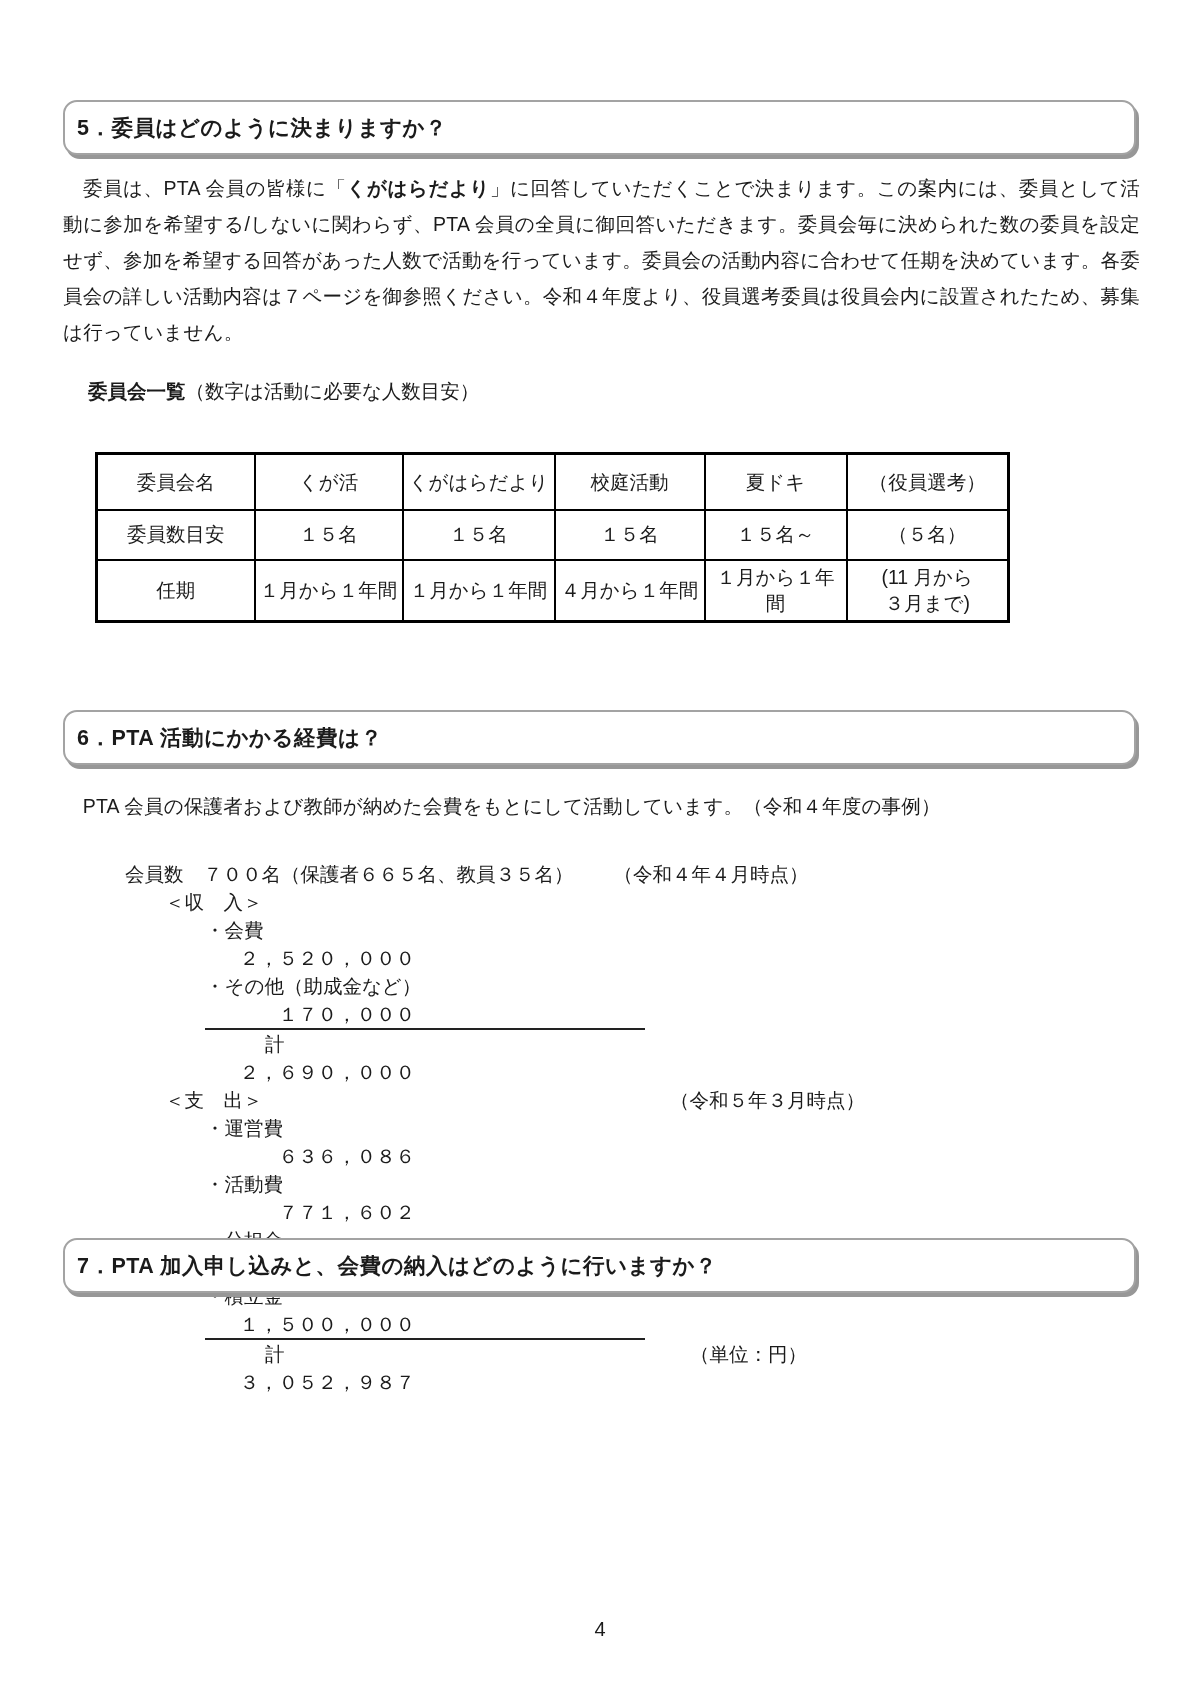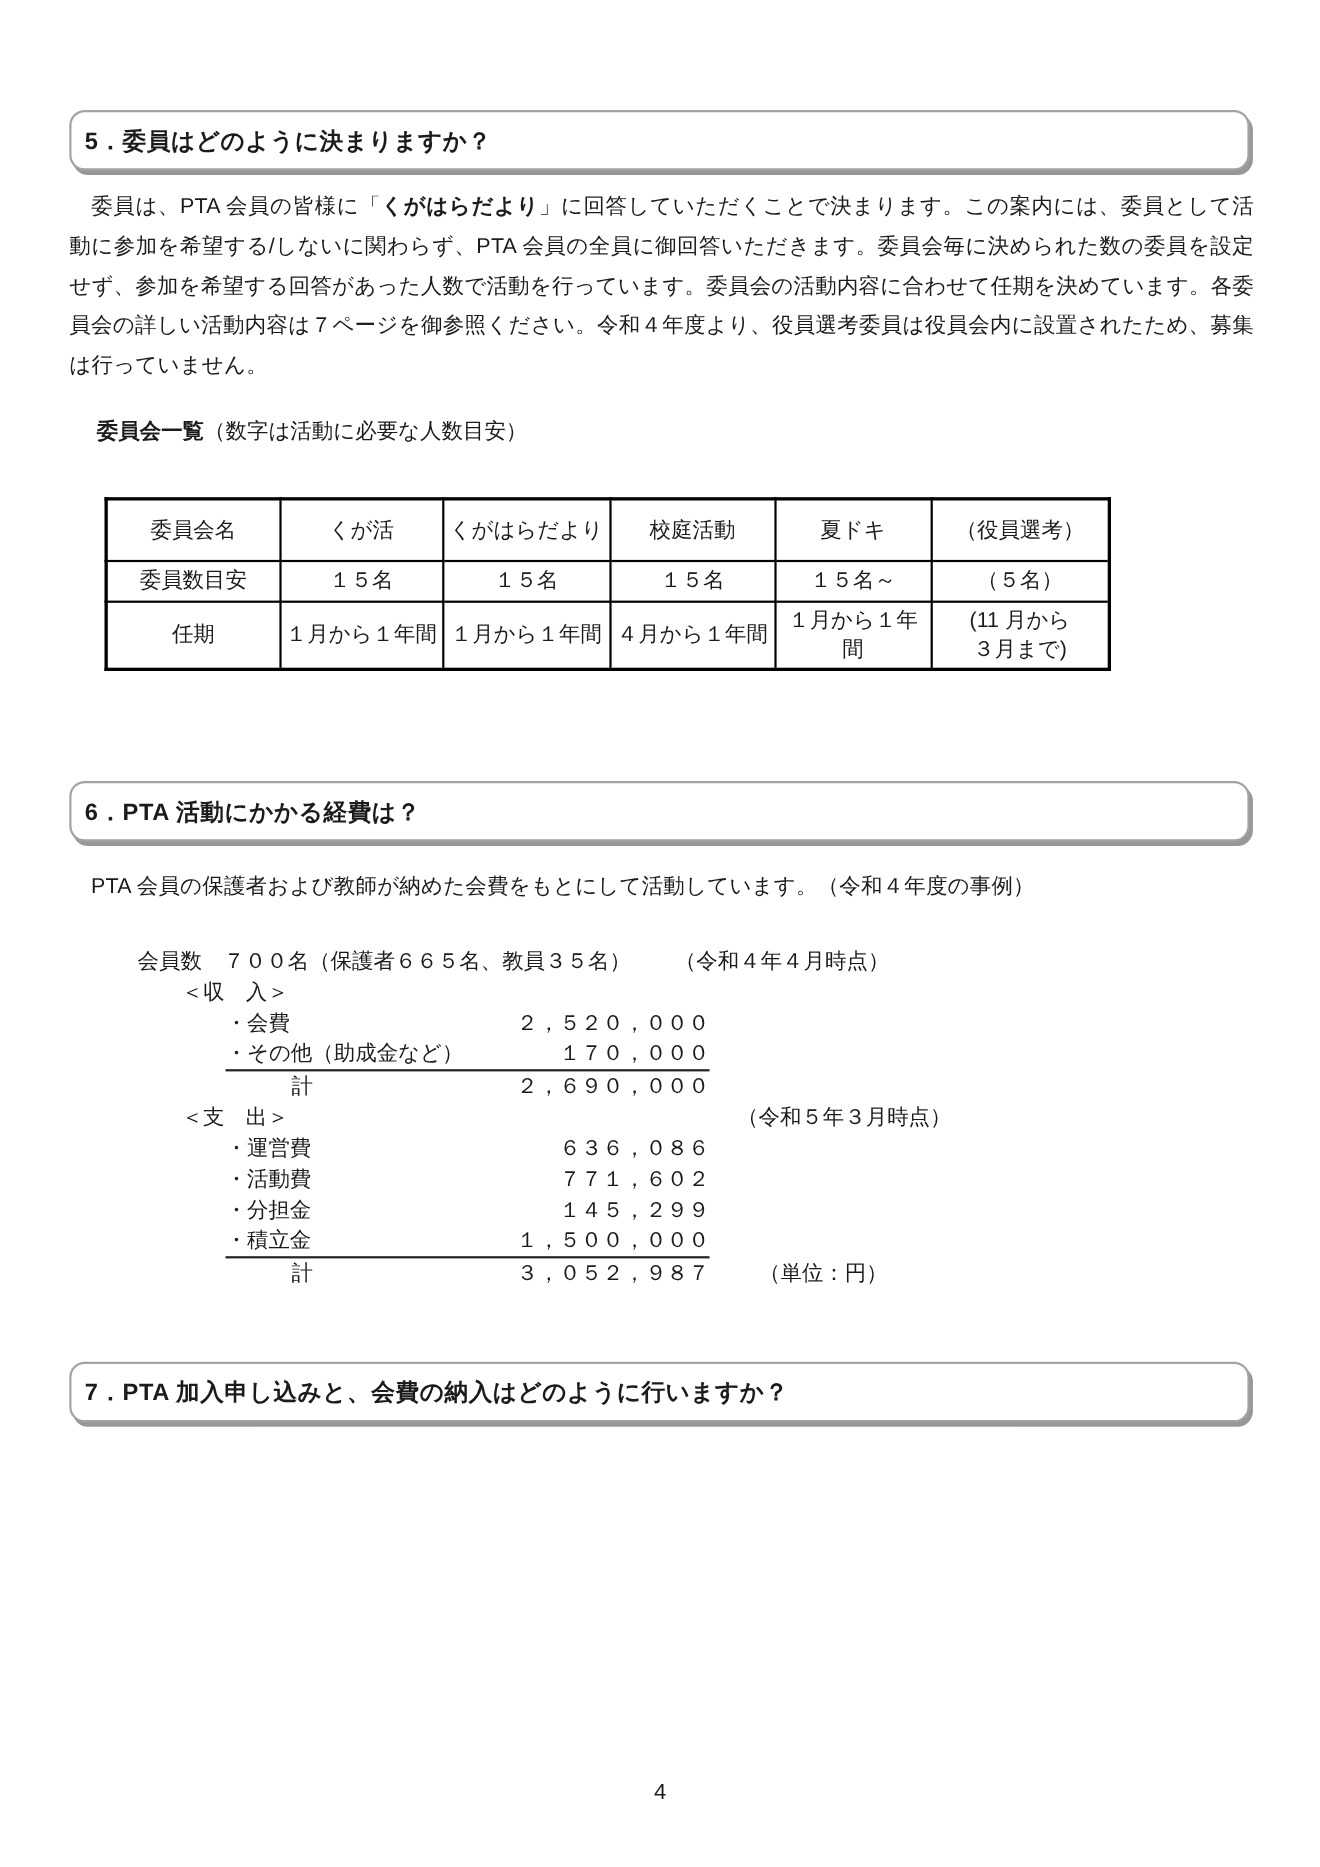--- a/index.html
+++ b/index.html
@@ -43,29 +43,29 @@
     font-size:19.5px;
   }
   table.cmt td{
     border:2px solid #000;
     text-align:center;vertical-align:middle;
     padding:0 4px;box-sizing:border-box;
     white-space:pre-line;
     line-height:1.35;
   }
   table.cmt tr.r0 td{height:56px;}
-  table.cmt tr.r1 td{height:37px;}
+  table.cmt tr.r1 td{height:50px;}
   table.cmt tr.r2 td{height:62px;}
   .c0{width:158px;} .c1{width:148px;} .c2{width:152px;} .c3{width:150px;} .c4{width:142px;} .c5{width:162px;}
 
   
   .fin{position:absolute;left:125px;top:860px;font-size:19.5px;line-height:28px;}
   .fin-line{display:flex;align-items:baseline;}
   .ind1{margin-left:40px;}
-  .fin-row{display:flex;margin-left:80px;width:440px;}
+  .fin-row{display:flex;margin-left:80px;width:440px;flex-direction:column;}
   .fin-row .lab{flex:1;}
   .fin-row .val{width:210px;text-align:right;}
   .fin-row.tot .lab{padding-left:60px;}
   .fin-row.uline{border-bottom:2px solid #222;}
   .fin-note{margin-left:25px;}
   .fin-main-w{width:480px;margin-left:40px;}
   .unit-note{margin-left:45px;}
   .members-note{margin-left:40px;}
 
   .pagenum{

